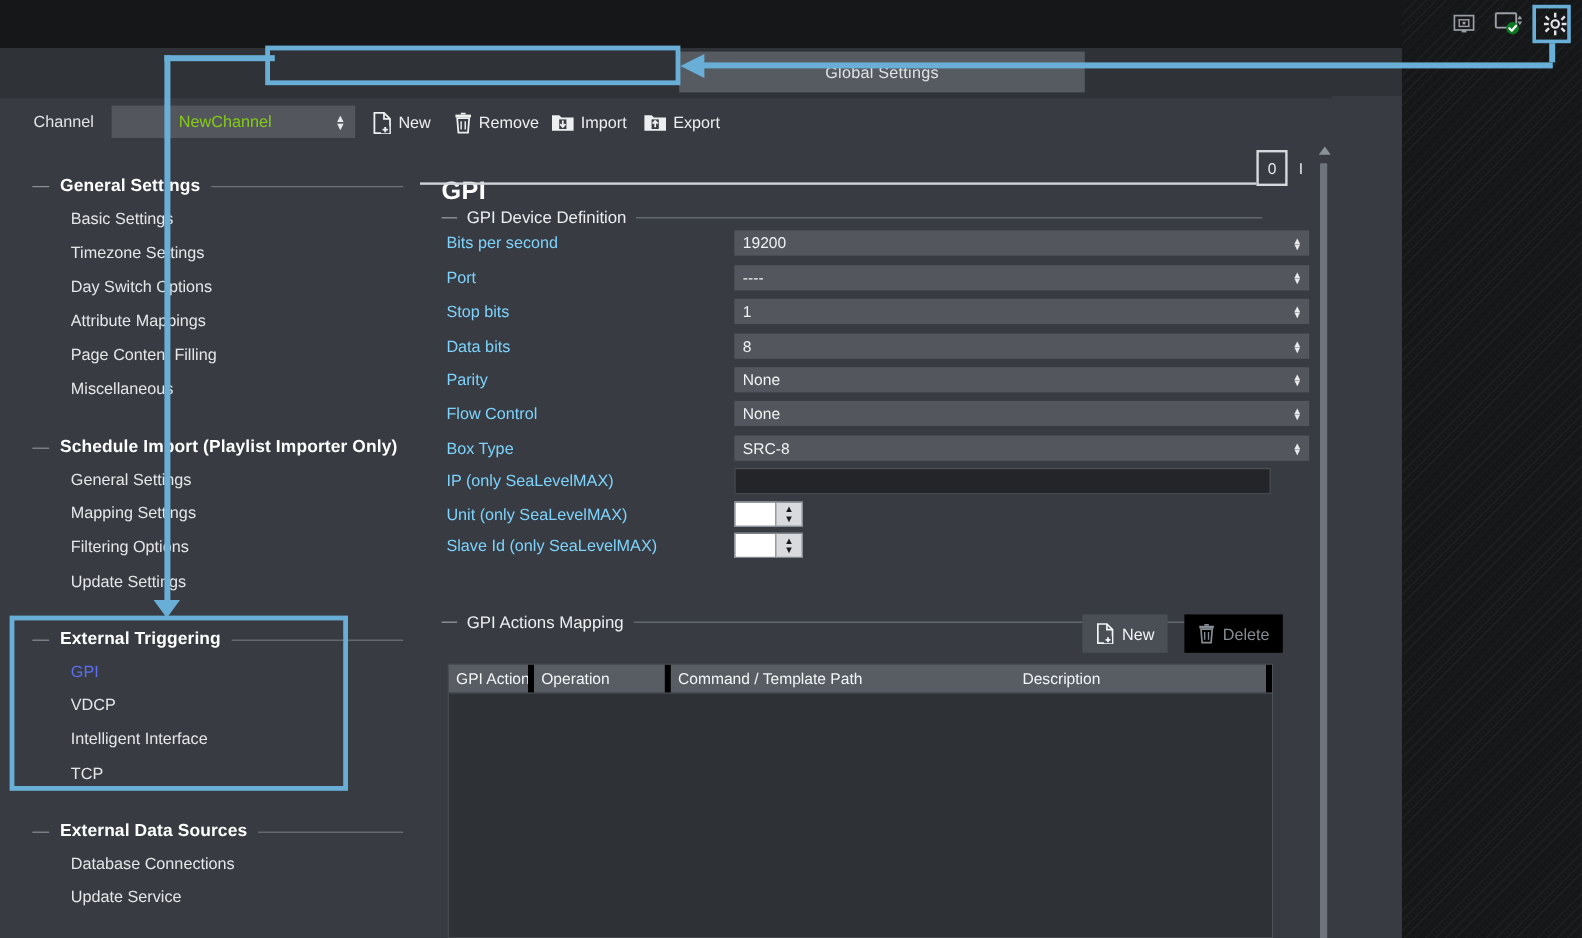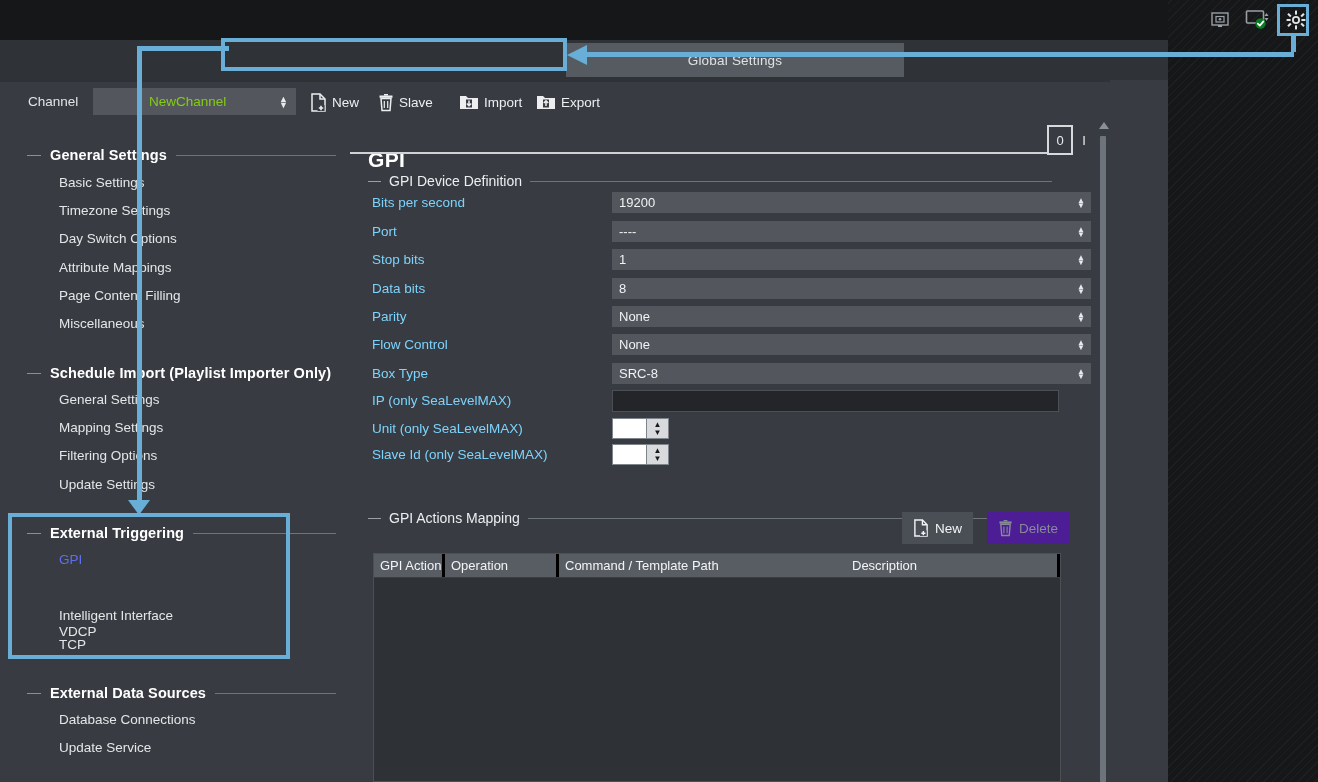--- a/index.html
+++ b/index.html
@@ -167,30 +167,30 @@
     width:22px;height:21px;background:#d8dadd;border:1px solid #7e858c;border-left:none;box-sizing:border-box;
     display:flex;flex-direction:column;align-items:center;justify-content:center;
     color:#17191c;font-size:8px;line-height:8px;
   }
   
   .abtn{
     position:absolute;height:32px;display:flex;align-items:center;gap:6px;
     padding:0 11px;font-size:13.5px;box-sizing:border-box;cursor:default;
   }
   #btn-new{left:552px;top:512px;background:#4a4f56;color:#f2f4f5;}
-  #btn-delete{left:637px;top:512px;background:#4c1d95;color:#868c93;}
+  #btn-delete{left:637px;top:512px;background:#000000;color:#868c93;}
   
   #tbl{
     position:absolute;left:22px;top:553px;width:688px;height:229px;
     background:#2e3136;border:1px solid #4b5056;box-sizing:border-box;
   }
   #tbl-head{display:flex;height:23px;background:#585d64;border-bottom:1px solid #3a3e44;}
   #tbl-head .th{
     font-size:13px;color:#f2f4f5;line-height:23px;padding-left:6px;
-    border-right:3px solid #000000;box-sizing:border-box;white-space:nowrap;overflow:hidden;
+    border-right:5px solid #000000;box-sizing:border-box;white-space:nowrap;overflow:hidden;
   }
   
   #vscroll{position:absolute;left:1096px;top:120px;width:14px;height:662px;background:#383c42;}
   #vscroll .up{
     position:absolute;left:3px;top:2px;width:0;height:0;
     border-left:5px solid transparent;border-right:5px solid transparent;border-bottom:7px solid #8b9198;
   }
   #vscroll .thumb{position:absolute;left:4px;top:16px;width:6px;height:646px;background:#6e747b;border-radius:1px;}
   #content-right-edge{position:absolute;left:1110px;top:40px;width:58px;height:742px;background:#383c42;}
 </style>
@@ -274,21 +274,21 @@
   </svg>
   <span>New</span>
 </div>
 <div class="tbtn" id="tb-remove">
   <svg width="16" height="19" viewBox="0 0 16 19">
     <rect x="1.5" y="2.5" width="13" height="2.3" fill="#eceef0"></rect>
     <path d="M6 1 h4 v1.5 h-4 z" fill="#eceef0"></path>
     <path d="M3 5.5 h10 l-1 12 h-8 z" fill="none" stroke="#eceef0" stroke-width="1.5"></path>
     <path d="M6.3 8 v7 M9.7 8 v7" stroke="#eceef0" stroke-width="1.2"></path>
   </svg>
-  <span>Slave</span>
+  <span>Remove</span>
 </div>
 <div class="tbtn" id="tb-import">
   <svg width="20" height="18" viewBox="0 0 20 18">
     <path d="M1 3 h6 l2 2 h10 v11 h-18 z" fill="#eceef0"></path>
     <rect x="7" y="6.5" width="6" height="8" fill="#383c42"></rect>
     <path d="M10 7.5 v5 M7.8 10.4 l2.2 2.3 l2.2 -2.3" fill="none" stroke="#eceef0" stroke-width="1.5"></path>
   </svg>
   <span>Import</span>
 </div>
 <div class="tbtn" id="tb-export">
@@ -321,21 +321,21 @@
 <div class="navitem" style="top:420px;">Mapping Settings</div>
 <div class="navitem" style="top:448px;">Filtering Options</div>
 <div class="navitem" style="top:477px;">Update Settings</div>
 
 <div class="navgroup" style="top:525px;">
   <span class="dash"></span>
   <span class="gtitle">External Triggering</span>
   <span class="rule"></span>
 </div>
 <div class="navitem active" style="top:552px;">GPI</div>
-<div class="navitem" style="top:580px;margin-top:44px;">VDCP</div>
+<div class="navitem" style="top:580px;">VDCP</div>
 <div class="navitem" style="top:608px;">Intelligent Interface</div>
 <div class="navitem" style="top:637px;">TCP</div>
 
 <div class="navgroup" style="top:685px;">
   <span class="dash"></span>
   <span class="gtitle">External Data Sources</span>
   <span class="rule"></span>
 </div>
 <div class="navitem" style="top:712px;">Database Connections</div>
 <div class="navitem" style="top:740px;">Update Service</div>

